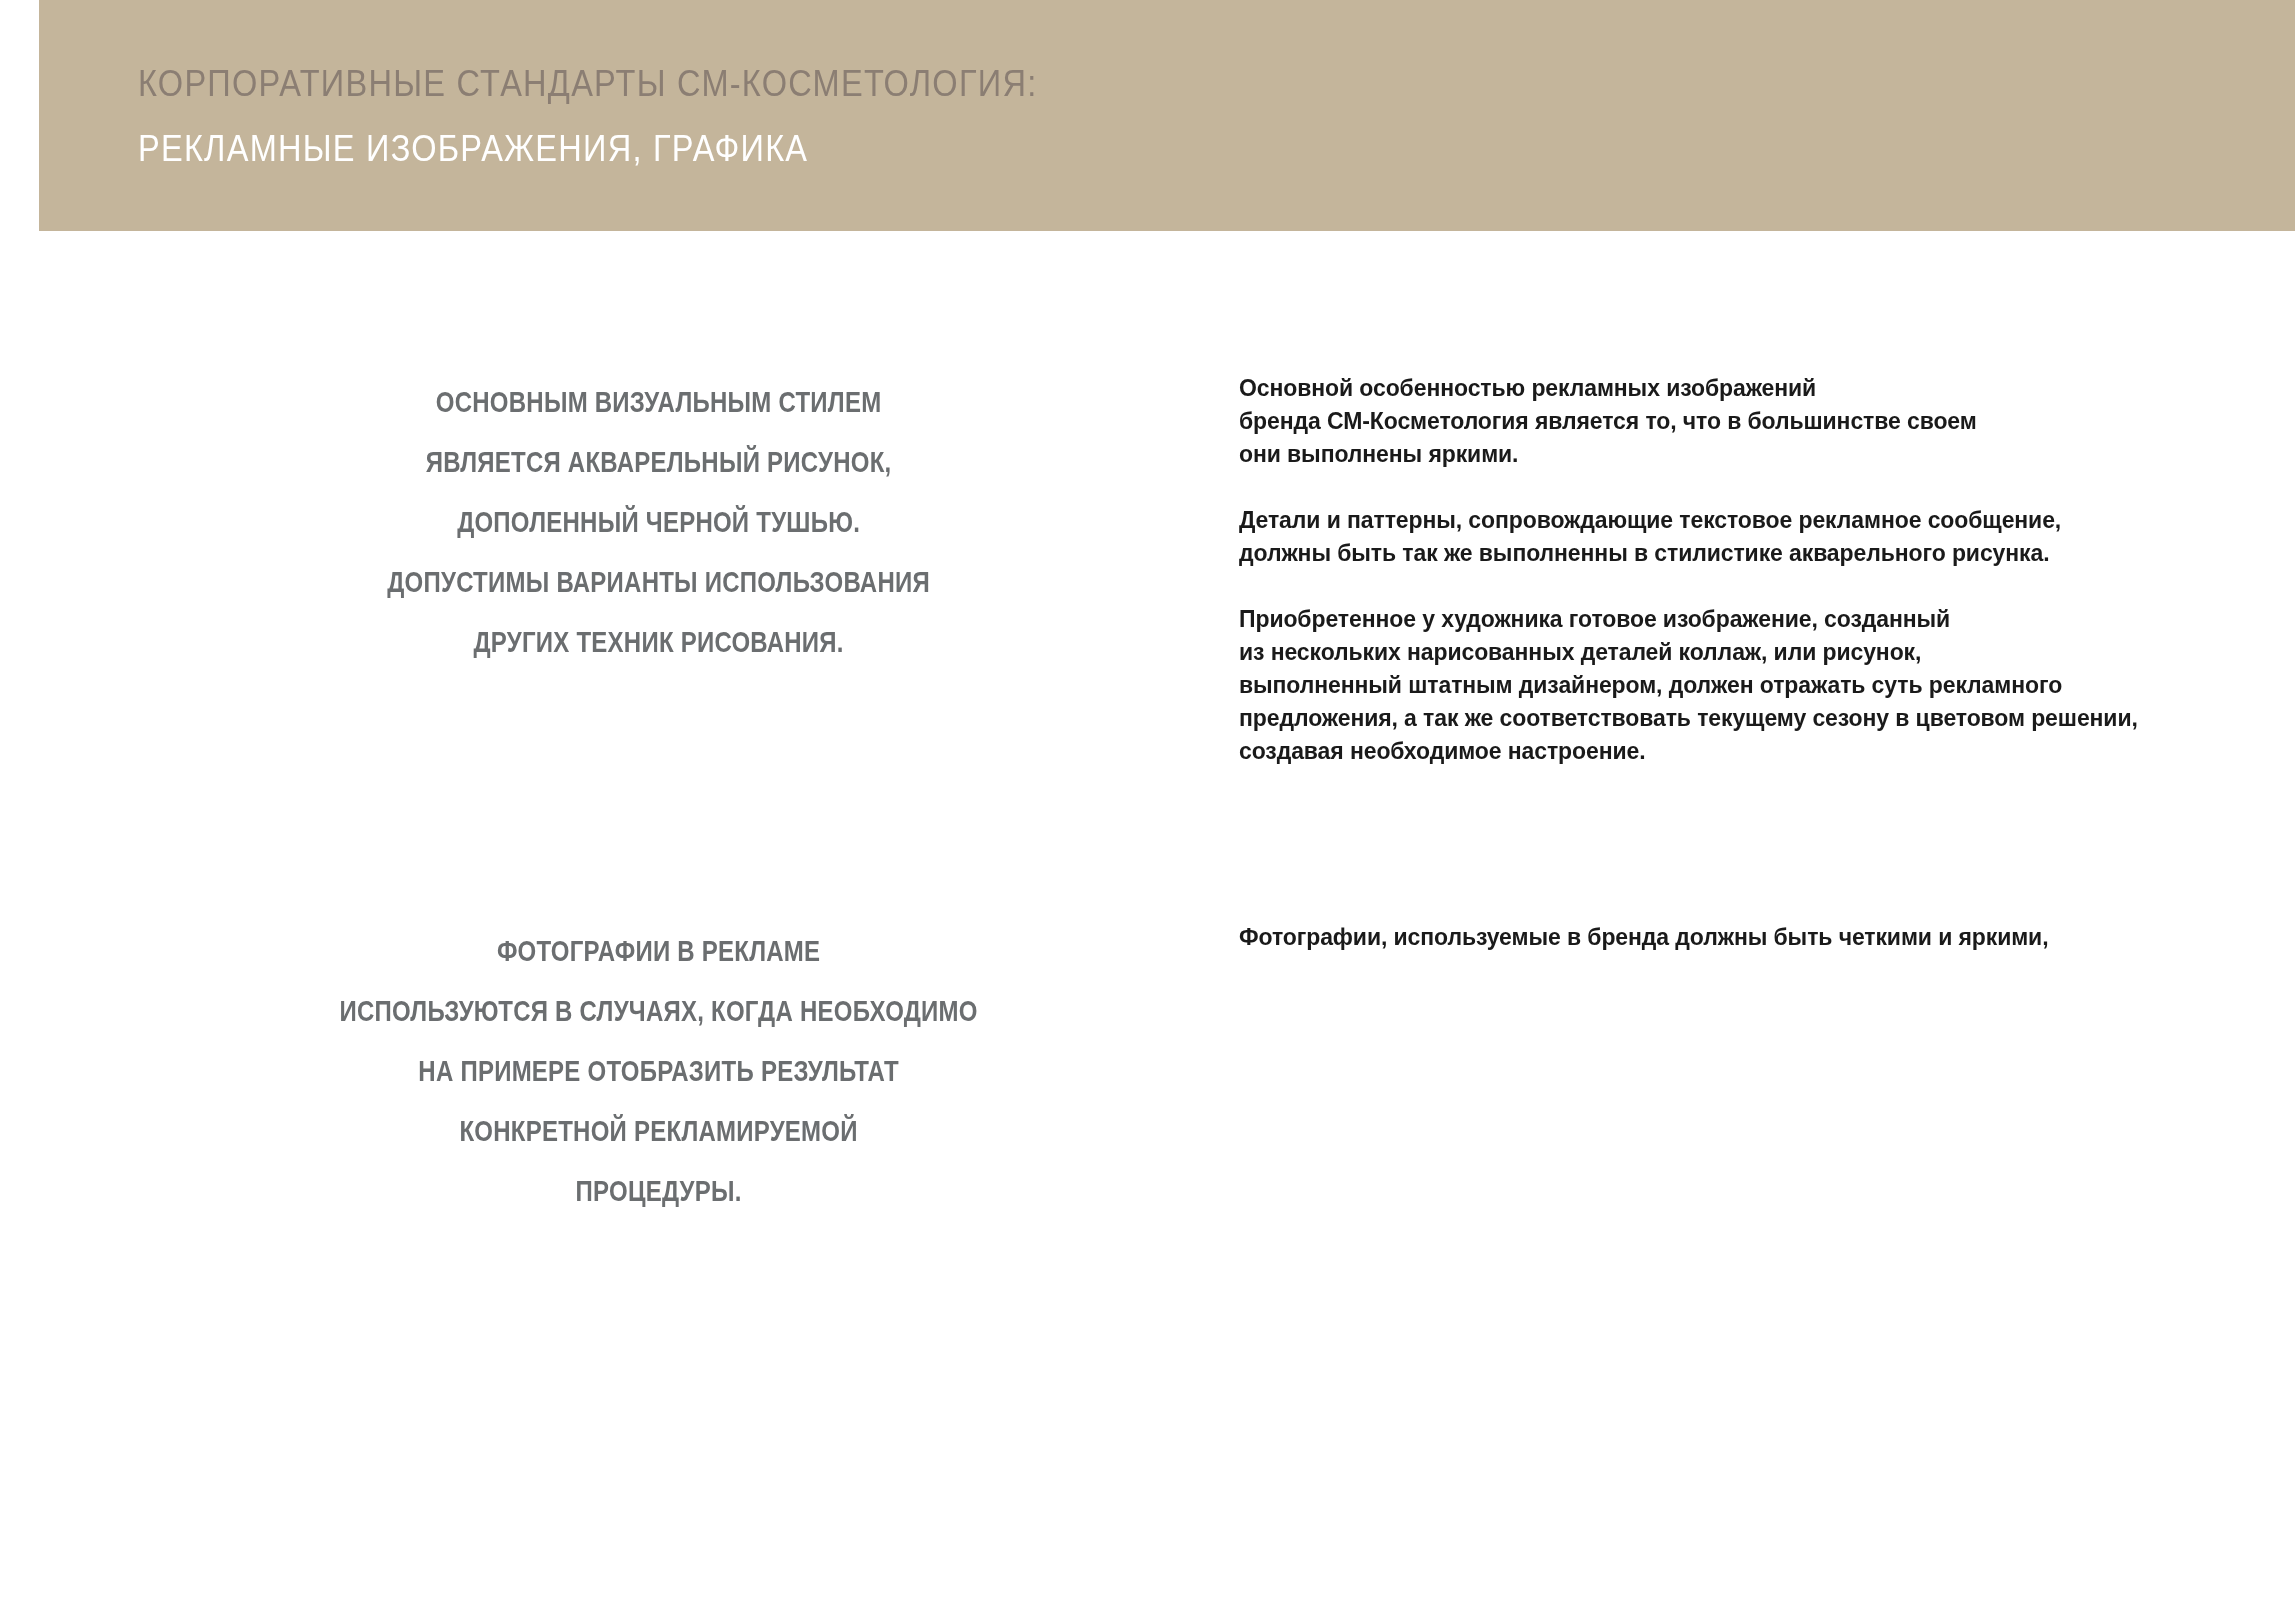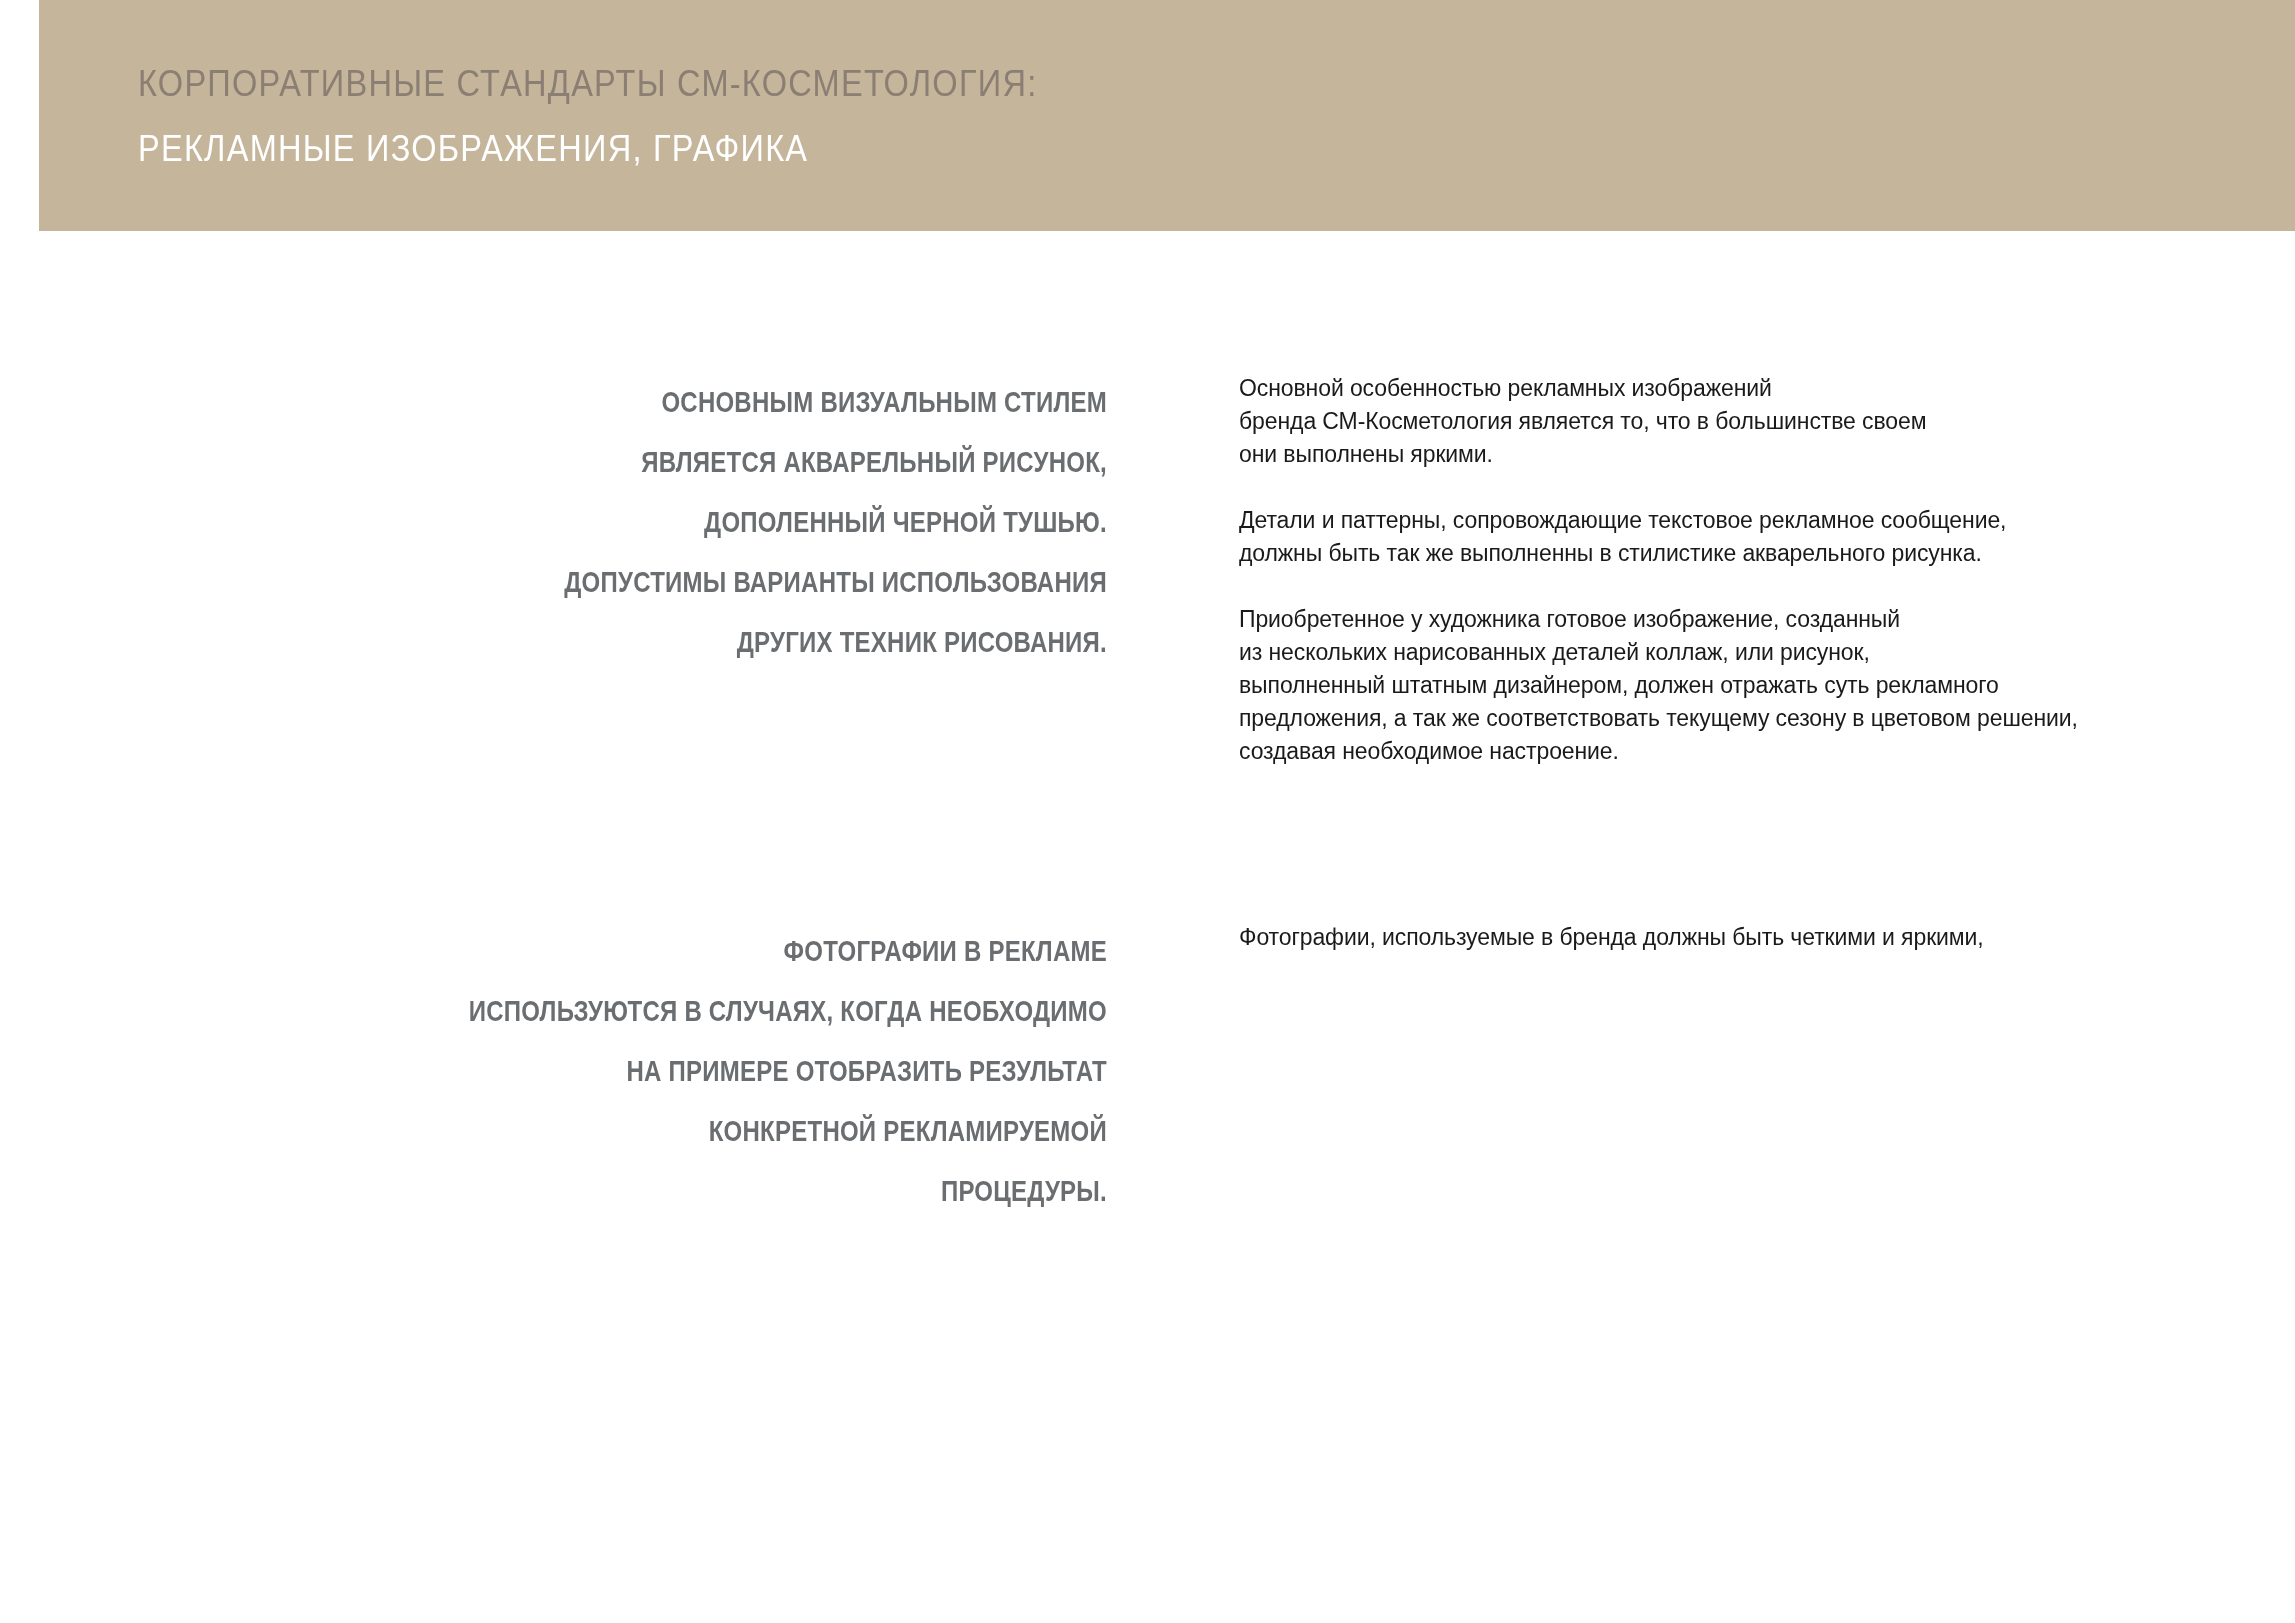--- a/index.html
+++ b/index.html
@@ -53,23 +53,23 @@
   .section {
     position: absolute;
     left: 0;
     width: 2295px;
   }
   #section-1 { top: 141px; }
   #section-2 { top: 690px; }
 
   .col-heading {
     position: absolute;
-    left: 16px;
+    left: 4px;
     width: 1091px;
-    text-align: right;
+    text-align: center;
   }
   .heading-line {
     color: #6b6e70;
     font-family: "Liberation Sans", "DejaVu Sans", sans-serif;
     font-weight: 700;
     font-size: 30px;
     line-height: 60px;
     letter-spacing: 0.3px;
     white-space: nowrap;
     transform: scaleX(0.80);
@@ -78,21 +78,21 @@
 
   .col-body {
     position: absolute;
     left: 1239px;
     width: 982px;
   }
   .body-para {
     margin: 0 0 33px 0;
     color: #1a1a1a;
     font-family: "Liberation Sans", "DejaVu Sans", sans-serif;
-    font-weight: 400;
+    font-weight: 700;
     font-size: 23px;
     line-height: 33px;
     letter-spacing: -0.1px;
   }
   .body-para:last-child { margin-bottom: 0; }
   .body-line {
     white-space: nowrap;
     transform: scaleX(0.86);
     transform-origin: left center;
   }

